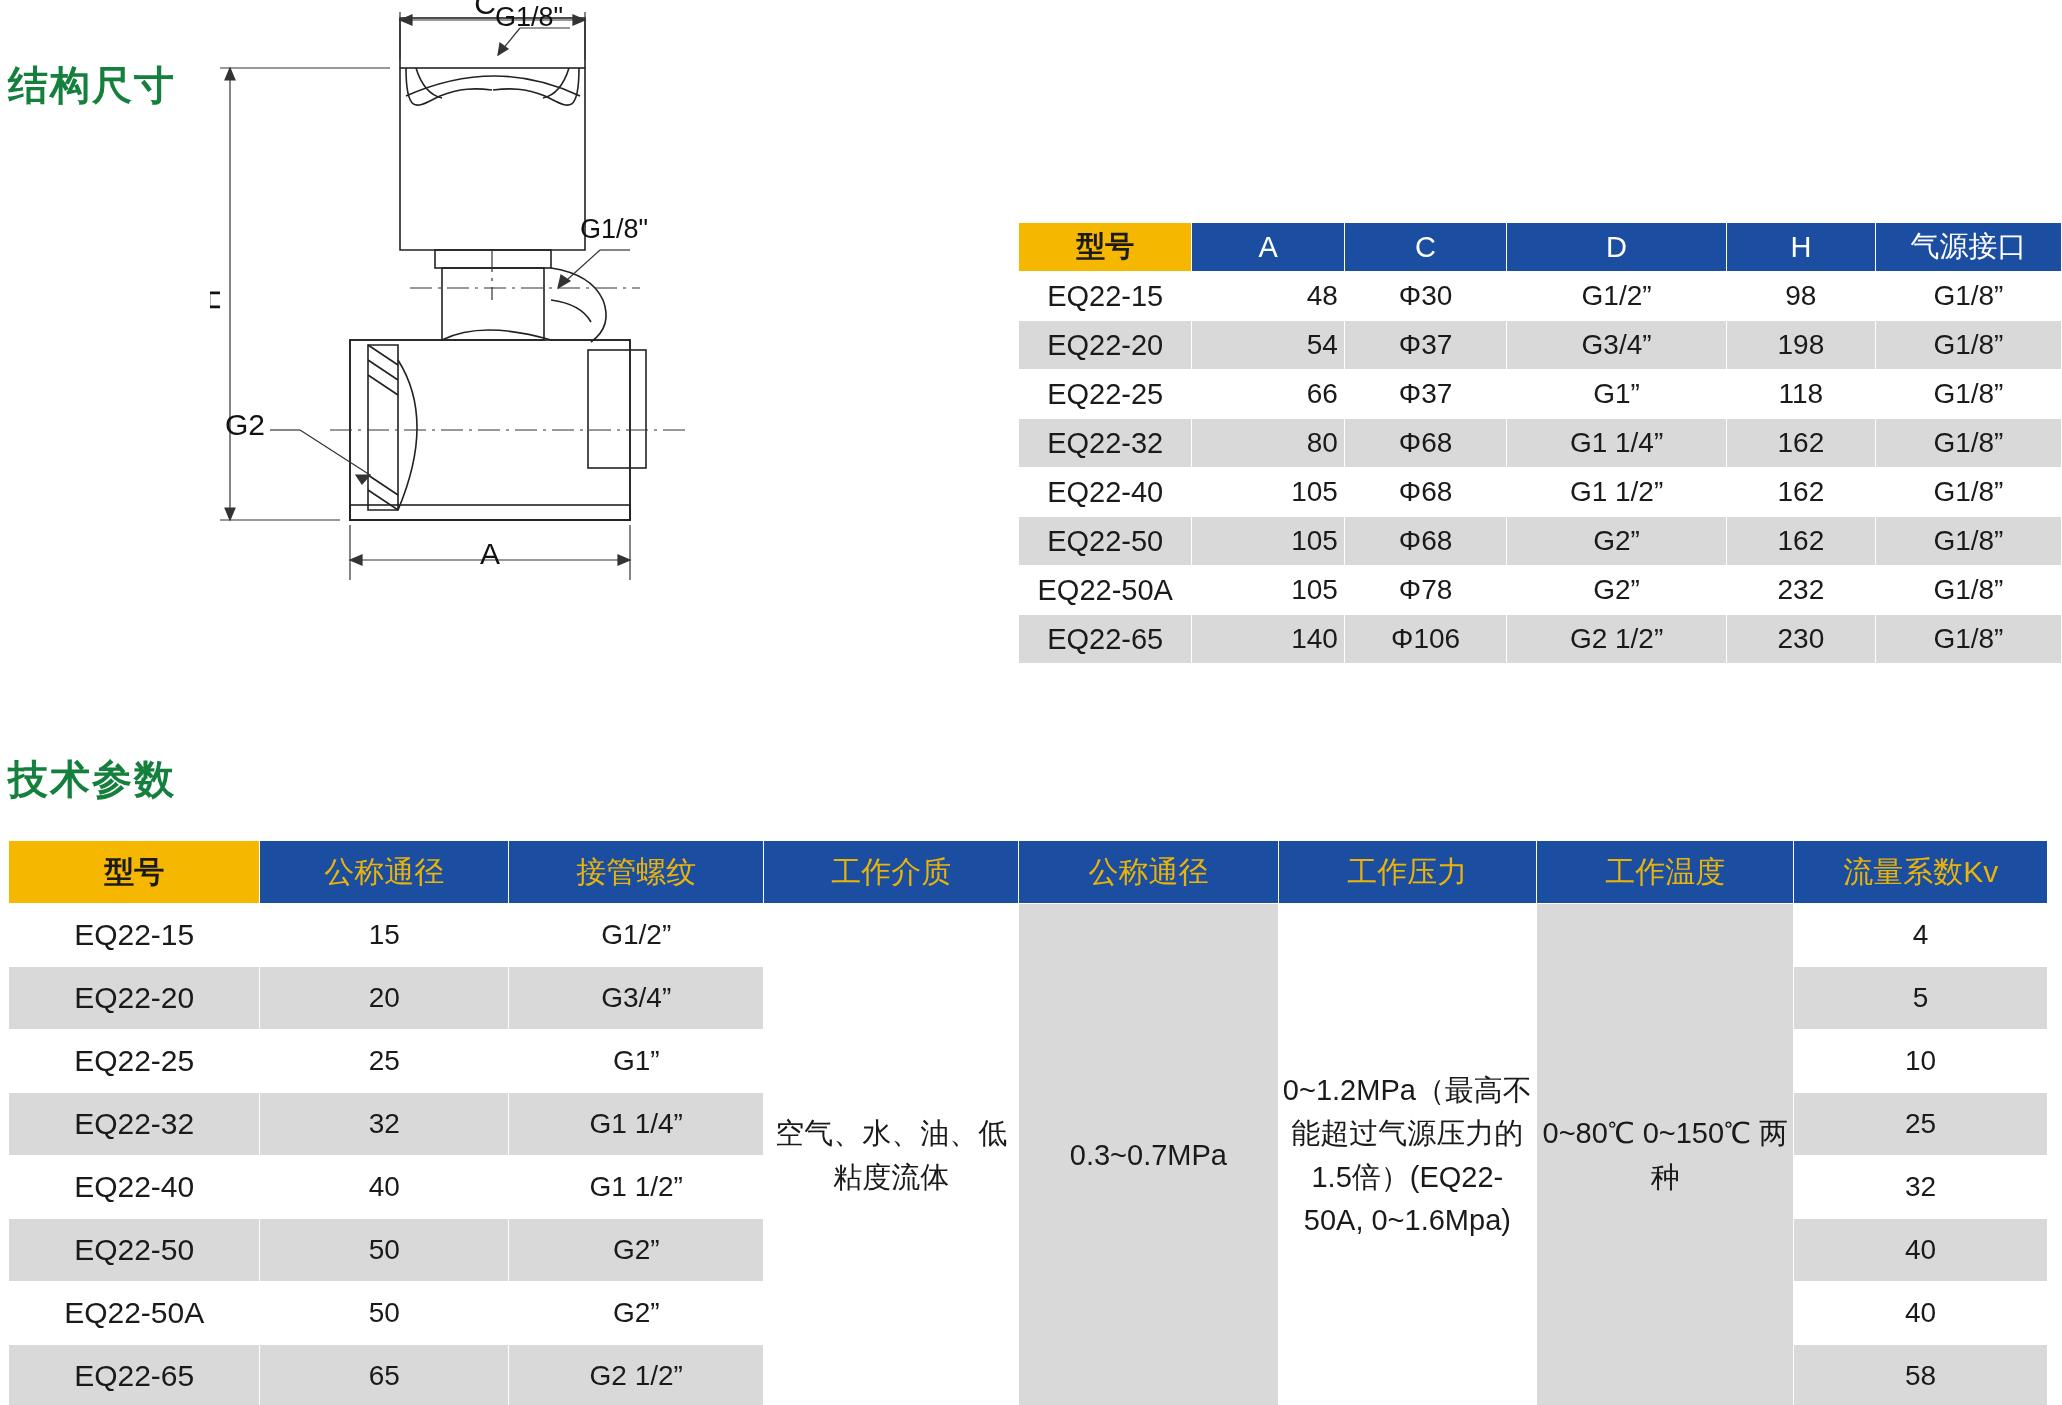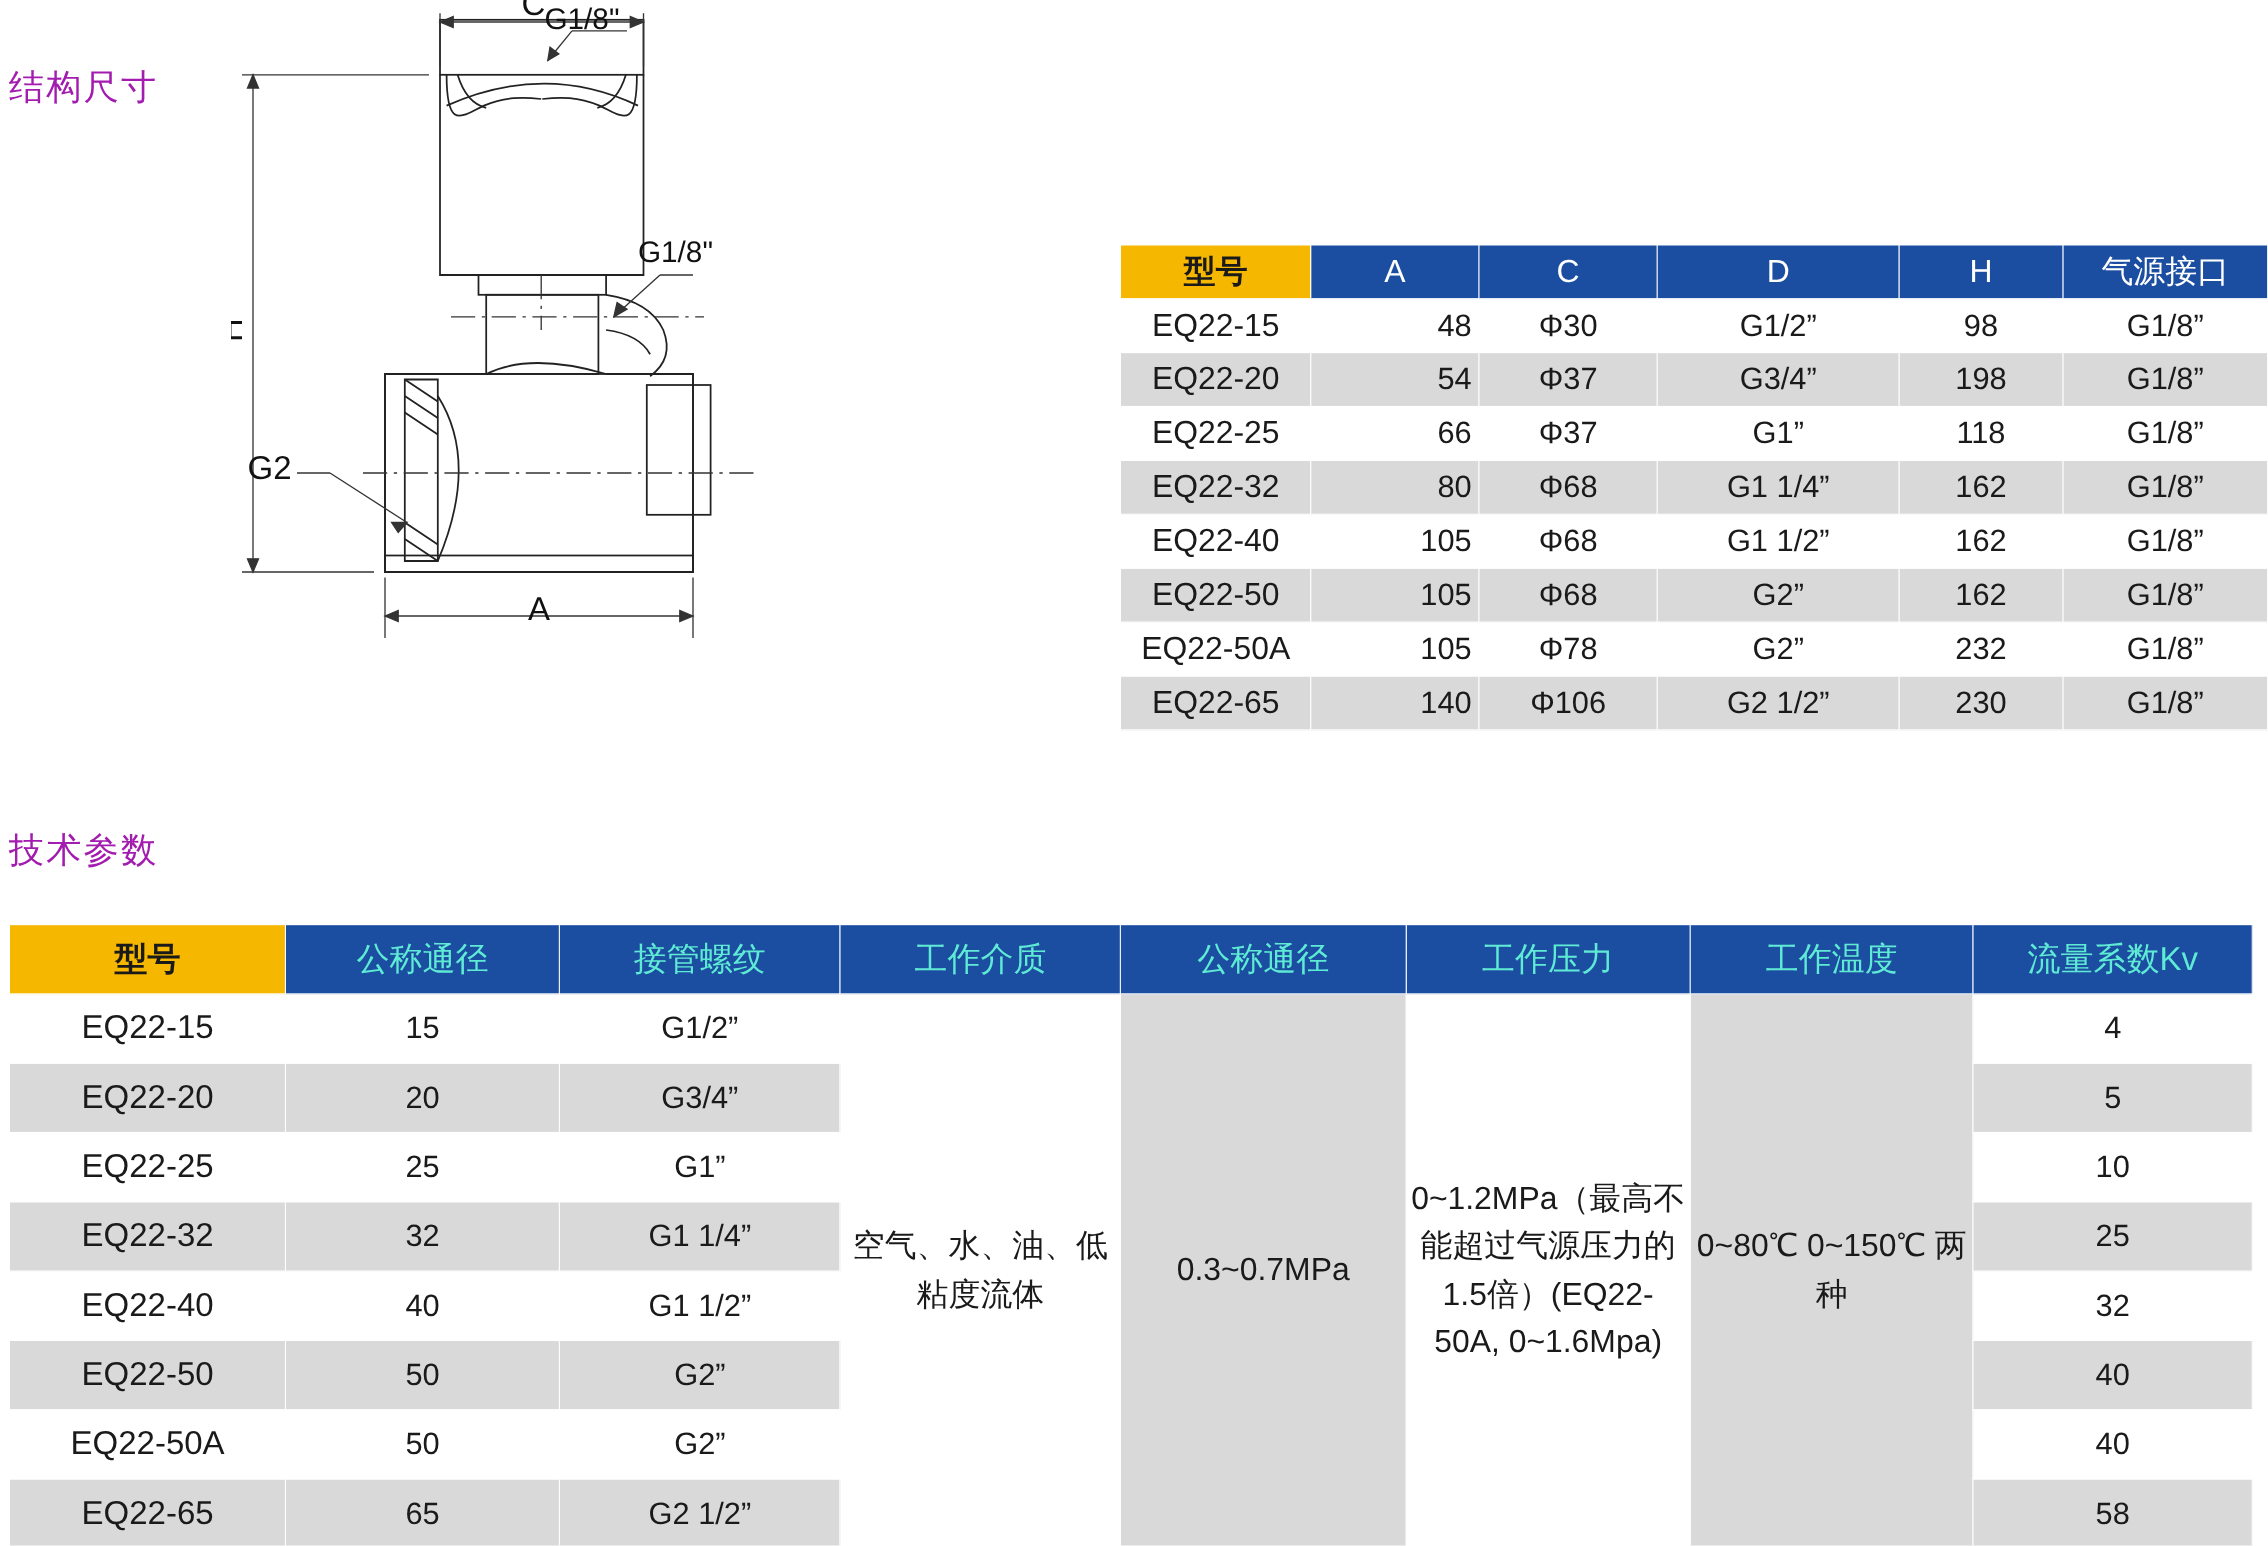--- a/index.html
+++ b/index.html
@@ -11,23 +11,23 @@
     width: 2062px;
     height: 1405px;
     position: relative;
     font-family: "Liberation Sans", sans-serif;
     color: #1a1a1a;
     overflow: hidden;
   }
 
   .section-title {
     position: absolute;
-    font-size: 32px;
-    font-weight: normal;
-    color: #a21caf;
+    font-size: 40px;
+    font-weight: bold;
+    color: #15803d;
     letter-spacing: 2px;
   }
   #title-structure { left: 8px; top: 58px; }
   #title-tech { left: 8px; top: 752px; }
 
   
   #drawing {
     position: absolute;
     left: 210px;
     top: 0px;
@@ -80,21 +80,21 @@
     font-size: 28px;
     width: 2040px;
   }
   #tech-table th, #tech-table td {
     border: 1px solid #ffffff;
     text-align: center;
     padding: 0 4px;
   }
   #tech-table thead th {
     background: #1b4ea0;
-    color: #5eead4;
+    color: #eab308;
     font-weight: normal;
     height: 62px;
     font-size: 30px;
   }
   #tech-table thead th.first {
     background: #f5b700;
     color: #1a1a1a;
     font-weight: bold;
   }
   #tech-table tbody td { height: 62px; }

